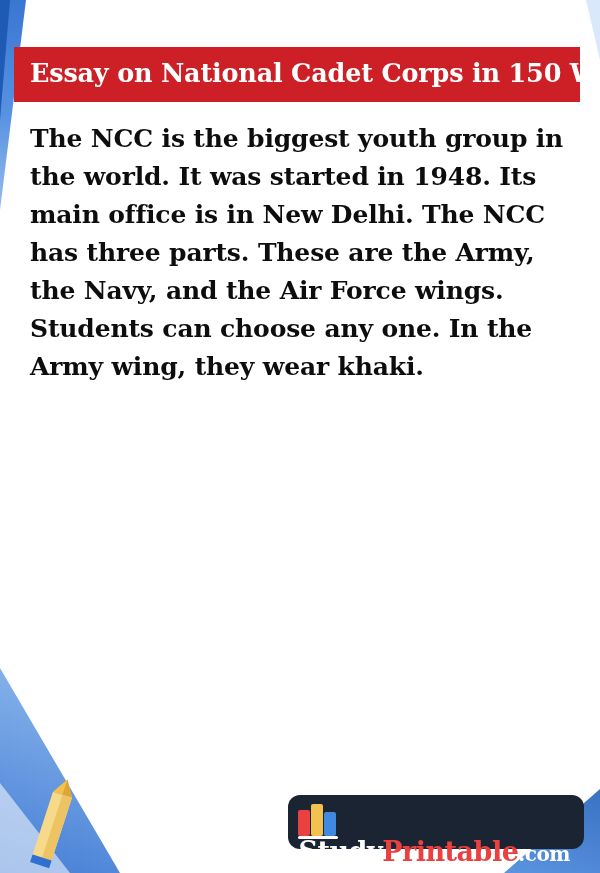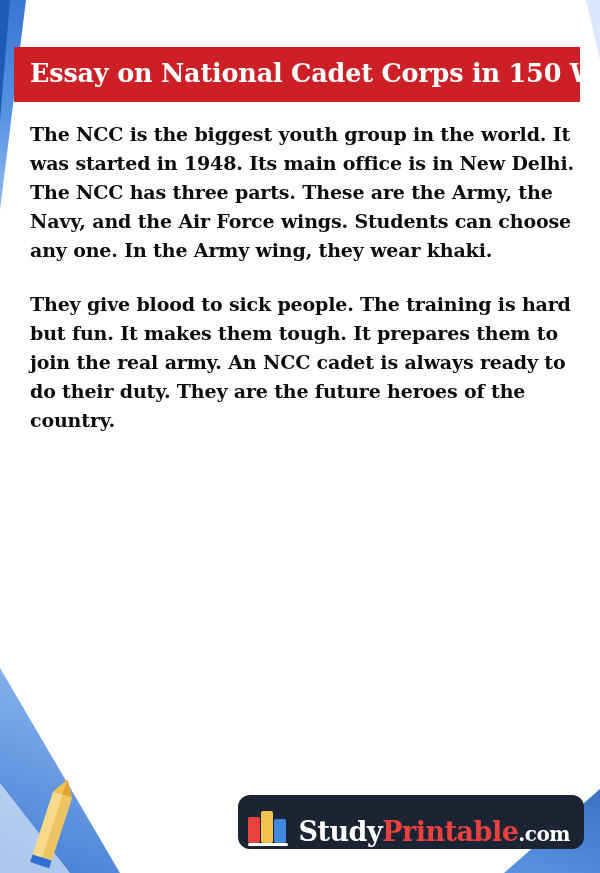--- a/index.html
+++ b/index.html
@@ -113,39 +113,40 @@
   .article {
     position: absolute;
     left: 30px;
     top: 120px;
     width: 545px;
   }
   .para {
     color: #0d0d0d;
     font-family: "DejaVu Serif", serif;
     font-weight: bold;
-    font-size: 19px;
+    font-size: 25px;
     line-height: 1.52;
     margin: 0 0 26px 0;
     letter-spacing: -0.15px;
   }
   .para:last-child { margin-bottom: 0; }
 
   
   .footer-logo {
     position: absolute;
     right: 16px;
     bottom: 24px;
     height: 54px;
     display: flex;
-    align-items: flex-end;
+    align-items: flex-start;
     background: #1b2433;
     border-radius: 12px;
-    padding: 11px 14px 4px 10px;
+    padding: 5px 14px 4px 10px;
     box-sizing: border-box;
+    flex-direction: column;
   }
   .books-icon {
     width: 42px;
     height: 38px;
     position: relative;
     margin-right: 8px;
     flex: none;
   }
   .book-b {
     position: absolute;
@@ -182,21 +183,20 @@
     <rect x="17" y="16" width="10" height="66" fill="#edc463"></rect>
     <rect x="7" y="82" width="20" height="8" fill="#2f6fd0"></rect>
   </svg>
 
   <div class="title-banner">
     <div class="title-text">Essay on National Cadet Corps in 150 Words</div>
   </div>
 
   <div class="article">
     <p class="para">The NCC is the biggest youth group in the world. It was started in 1948. Its main office is in New Delhi. The NCC has three parts. These are the Army, the Navy, and the Air Force wings. Students can choose any one. In the Army wing, they wear khaki.</p>
-    <p class="para">They give blood to sick people. The training is hard but fun. It makes them tough. It prepares them to join the real army. An NCC cadet is always ready to do their duty. They are the future heroes of the country.</p>
   </div>
 
   <div class="footer-logo">
     <div class="books-icon">
       <div class="book-b" style="left:0;top:10px;width:12px;height:26px;background:#e8413f;"></div>
       <div class="book-b" style="left:13px;top:4px;width:12px;height:32px;background:#f2c14e;"></div>
       <div class="book-b" style="left:26px;top:12px;width:12px;height:24px;background:#3f8ae0;"></div>
       <div class="book-b" style="left:0;top:36px;width:40px;height:3px;background:#ffffff;"></div>
     </div>
     <div class="logo-text">

